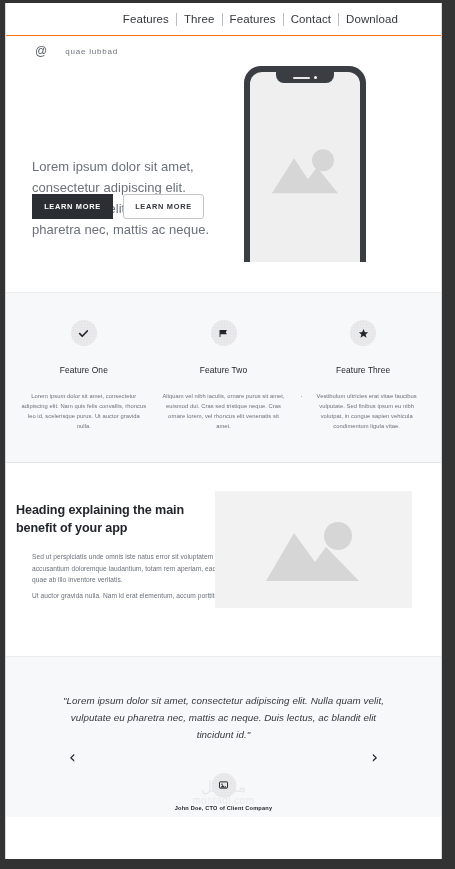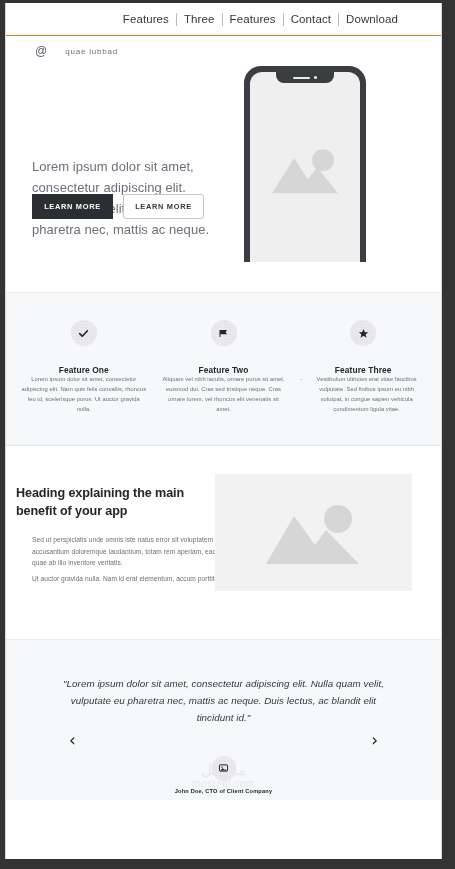--- a/index.html
+++ b/index.html
@@ -172,24 +172,24 @@
     border-radius: 50%;
     background: #e9e9eb;
     background-image: radial-gradient(#e0e0e3 0.6px, transparent 0.6px);
     background-size: 3px 3px;
     margin: 0 auto 19px auto;
     display: flex; align-items: center; justify-content: center;
     color: #22252a;
   }
   .f-title {
     font-size: 8.4px;
-    font-weight: bold;
+    font-weight: normal;
     color: #22252a;
     letter-spacing: 0.1px;
-    margin-bottom: 0;
+    margin-bottom: 17px;
   }
   .f-body {
     font-size: 5.8px;
     line-height: 1.72;
     color: #6b7079;
     letter-spacing: 0.05px;
   }
   .f-body.bulleted { position: relative; padding-left: 7px; }
   .f-body.bulleted::before {
     content: "·";

